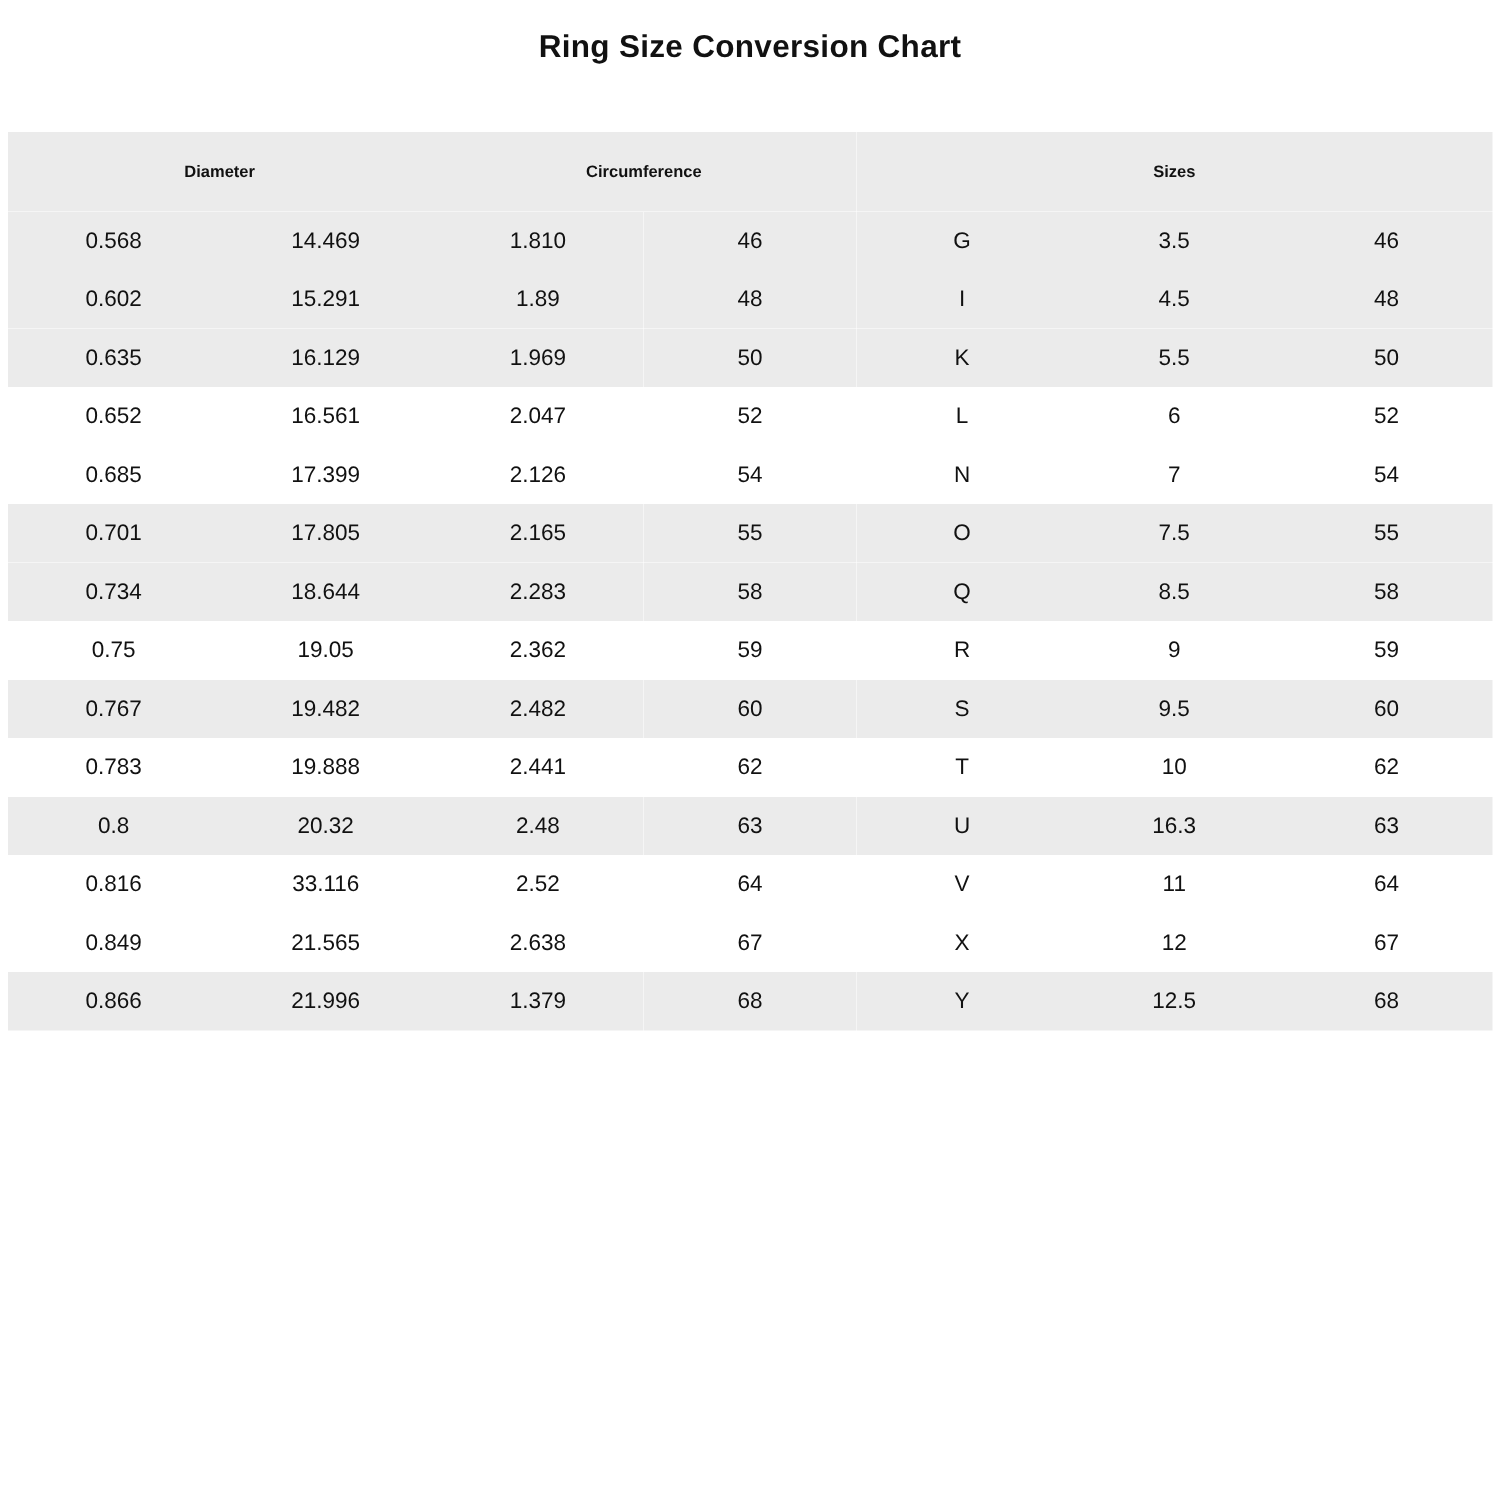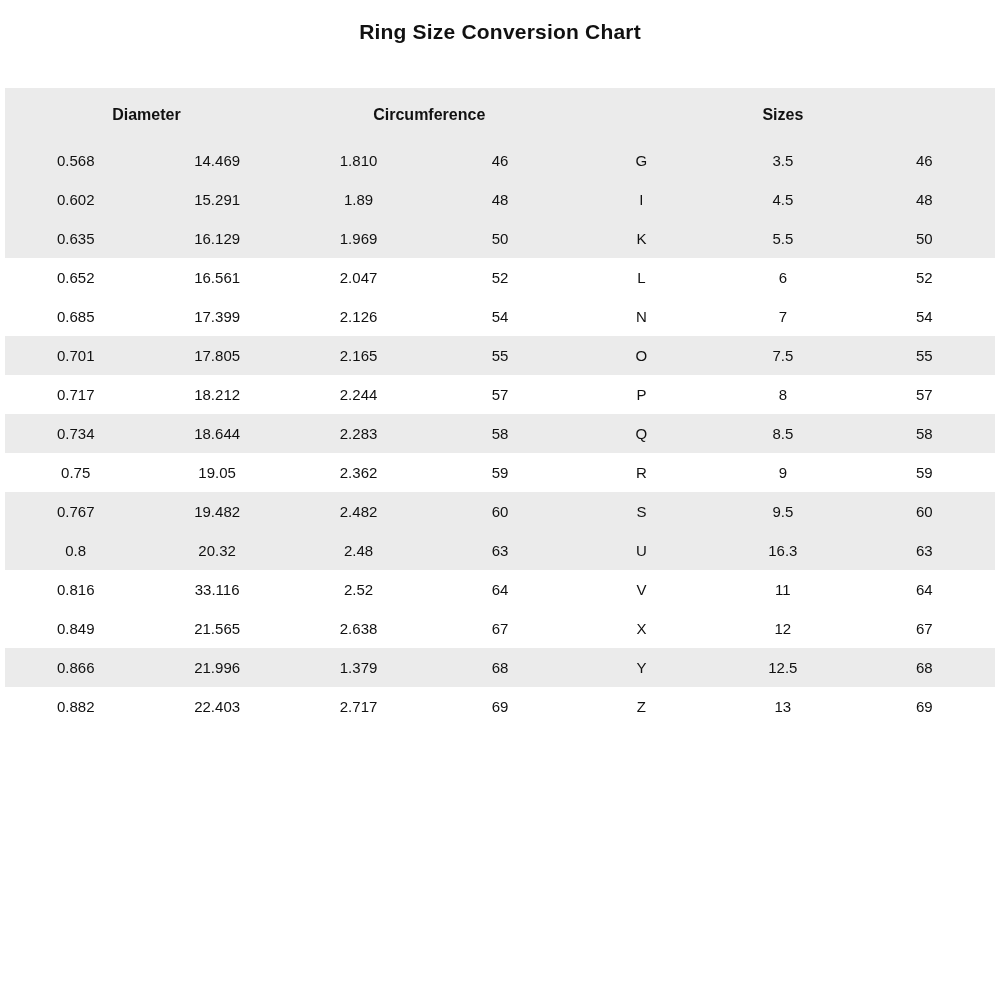--- a/index.html
+++ b/index.html
@@ -33,21 +33,21 @@
   }
   table.ring-table th,
   table.ring-table td {
     text-align: center;
     vertical-align: middle;
     padding: 0 4px;
     overflow: hidden;
   }
   thead tr.group-row th {
     background: #ebebeb;
-    font-size: 16px;
+    font-size: 11px;
     font-weight: bold;
     height: 53px;
   }
   thead tr.col-row th {
     background: #ffffff;
     font-size: 15px;
     font-weight: normal;
     height: 49px;
     line-height: 19px;
   }
@@ -123,29 +123,20 @@
         </tr>
         <tr class="stripe">
           <td>0.701</td>
           <td>17.805</td>
           <td>2.165</td>
           <td>55</td>
           <td>O</td>
           <td>7.5</td>
           <td>55</td>
         </tr>
-        <tr>
-          <td>0.717</td>
-          <td>18.212</td>
-          <td>2.244</td>
-          <td>57</td>
-          <td>P</td>
-          <td>8</td>
-          <td>57</td>
-        </tr>
         <tr class="stripe">
           <td>0.734</td>
           <td>18.644</td>
           <td>2.283</td>
           <td>58</td>
           <td>Q</td>
           <td>8.5</td>
           <td>58</td>
         </tr>
         <tr>
@@ -159,20 +150,29 @@
         </tr>
         <tr class="stripe">
           <td>0.767</td>
           <td>19.482</td>
           <td>2.482</td>
           <td>60</td>
           <td>S</td>
           <td>9.5</td>
           <td>60</td>
         </tr>
+        <tr>
+          <td>0.783</td>
+          <td>19.888</td>
+          <td>2.441</td>
+          <td>62</td>
+          <td>T</td>
+          <td>10</td>
+          <td>62</td>
+        </tr>
         <tr class="stripe">
           <td>0.8</td>
           <td>20.32</td>
           <td>2.48</td>
           <td>63</td>
           <td>U</td>
           <td>16.3</td>
           <td>63</td>
         </tr>
         <tr>
@@ -195,25 +195,16 @@
         </tr>
         <tr class="stripe">
           <td>0.866</td>
           <td>21.996</td>
           <td>1.379</td>
           <td>68</td>
           <td>Y</td>
           <td>12.5</td>
           <td>68</td>
         </tr>
-        <tr>
-          <td>0.882</td>
-          <td>22.403</td>
-          <td>2.717</td>
-          <td>69</td>
-          <td>Z</td>
-          <td>13</td>
-          <td>69</td>
-        </tr>
       </tbody>
   </table>
 
 </div>
 
 </body></html>

